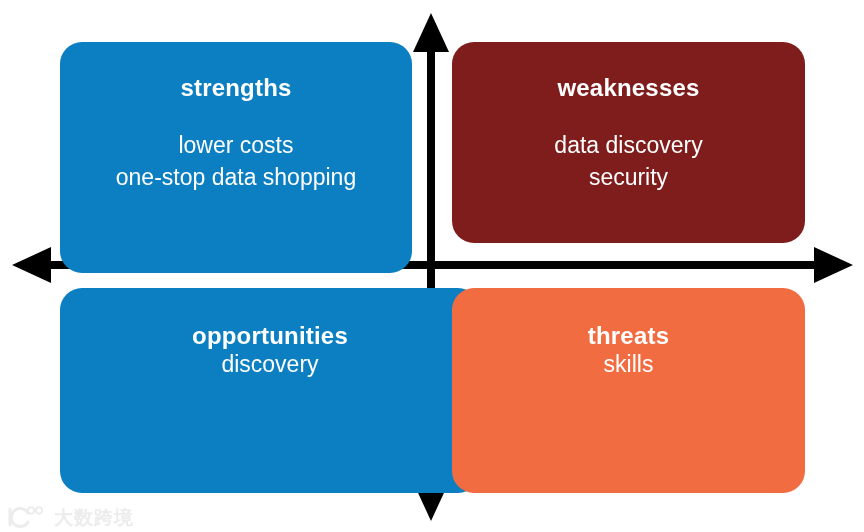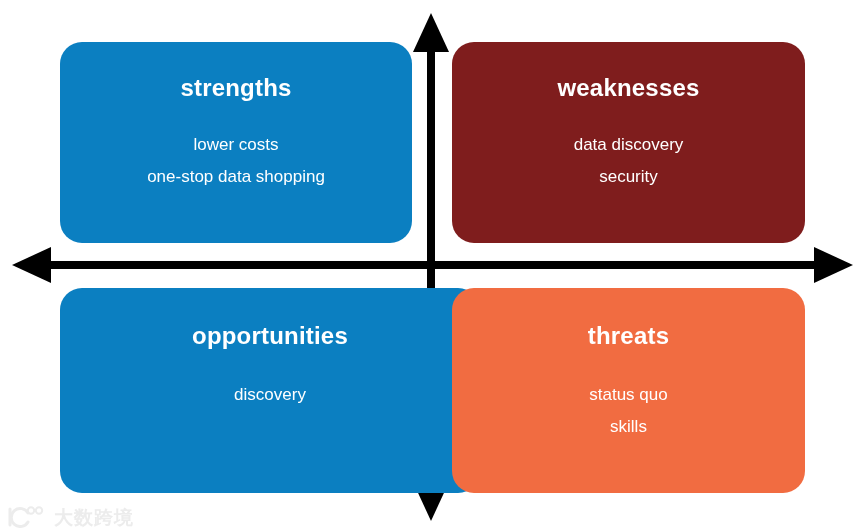--- a/index.html
+++ b/index.html
@@ -32,46 +32,46 @@
   .quad {
     position: absolute;
     box-sizing: border-box;
     border-radius: 22px;
     display: flex;
     flex-direction: column;
     align-items: center;
     color: #ffffff;
     text-align: center;
   }
-  .quad.tl { left: 60px;  top: 42px;  width: 352px; height: 201px; }
+  .quad.tl { left: 60px;  top: 42px;  width: 352px; height: 231px; }
   .quad.tr { left: 452px; top: 42px;  width: 353px; height: 201px; }
   .quad.bl { left: 60px;  top: 288px; width: 420px; height: 205px; }
   .quad.br { left: 452px; top: 288px; width: 353px; height: 205px; text-align: center; }
 
   .quad-title {
     font-size: 24px;
     font-weight: bold;
     line-height: 1;
     letter-spacing: 0.2px;
     white-space: nowrap;
   }
   .quad.tl .quad-title,
   .quad.tr .quad-title { margin-top: 34px; }
   .quad.bl .quad-title,
   .quad.br .quad-title { margin-top: 36px; }
 
   .quad-items {
-    font-size: 17px;
+    font-size: 23px;
     font-weight: normal;
     line-height: 32px;
   }
   .quad.tl .quad-items,
   .quad.tr .quad-items { margin-top: 29px; }
   .quad.bl .quad-items,
-  .quad.br .quad-items { margin-top: 31px; }
+  .quad.br .quad-items { }
 
   .quad-item { white-space: nowrap; }
 
   
   #watermark {
     position: absolute;
     left: 6px;
     bottom: 4px;
     display: flex;
     align-items: center;
@@ -126,21 +126,20 @@
   <div class="quad bl" style="background:#0b7fc1">
     <div class="quad-title">opportunities</div>
     <div class="quad-items">
       <div class="quad-item">discovery</div>
     </div>
   </div>
 
   <div class="quad br" style="background:#f16c41">
     <div class="quad-title">threats</div>
     <div class="quad-items">
-      <div class="quad-item">status quo</div>
       <div class="quad-item">skills</div>
     </div>
   </div>
 
   <div id="watermark">
     <svg width="42" height="22" viewBox="0 0 42 22" aria-hidden="true">
       <path d="M4 3 L4 19" stroke="#ececec" stroke-width="3" fill="none" stroke-linecap="round"></path>
       <path d="M22 7 A9 9 0 1 0 22 16" stroke="#ececec" stroke-width="3" fill="none" stroke-linecap="round"></path>
       <circle cx="25" cy="4.5" r="3.2" fill="none" stroke="#ececec" stroke-width="2"></circle>
       <circle cx="33" cy="4.5" r="3.2" fill="none" stroke="#ececec" stroke-width="2"></circle>

